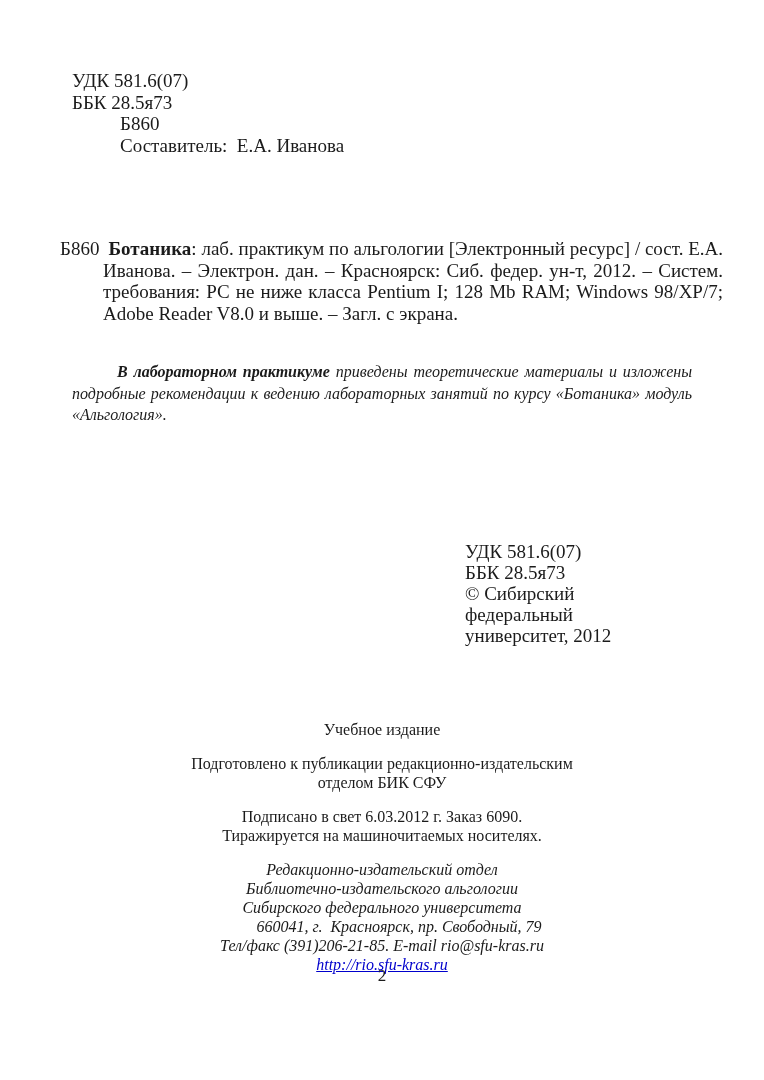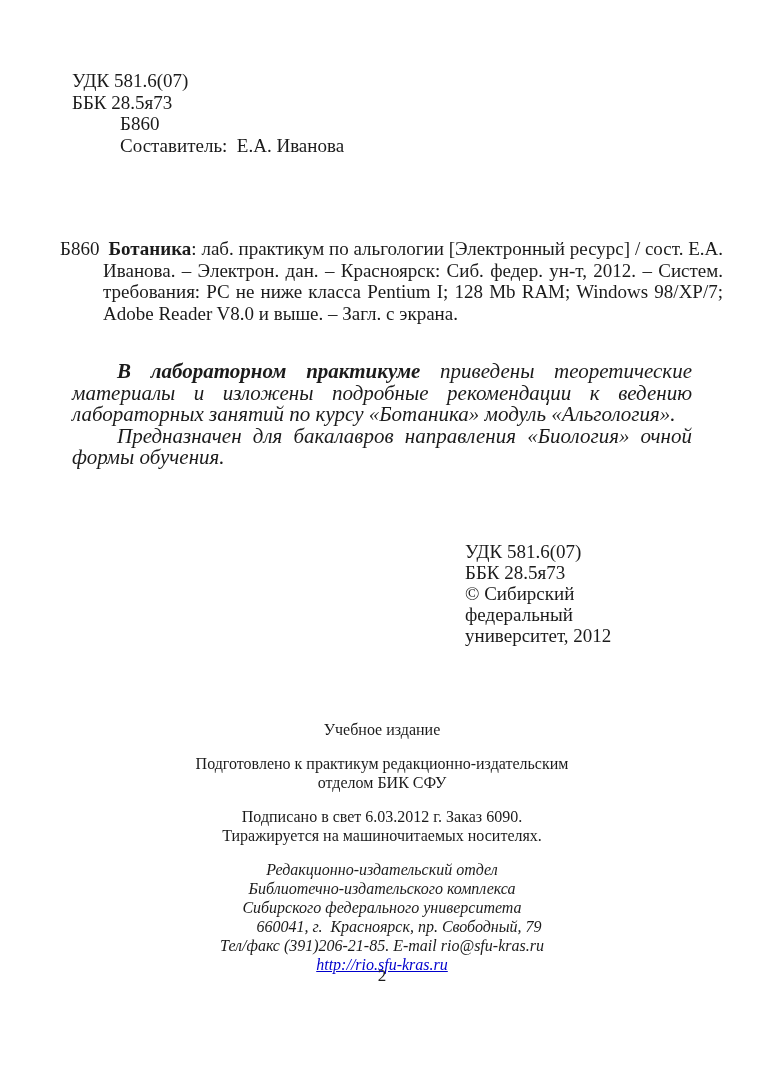--- a/index.html
+++ b/index.html
@@ -44,21 +44,21 @@
   }
   .catalog .code { margin-right: 9px; }
   .catalog b { font-weight: bold; }
 
   
   .annotation {
     position: absolute;
     left: 72px;
     top: 361px;
     width: 620px;
-    font-size: 21px;
+    font-size: 16px;
     line-height: 21.5px;
     font-style: italic;
     text-align: justify;
   }
   .annotation p {
     margin: 0;
     text-indent: 45px;
   }
   .annotation b { font-weight: bold; }
 
@@ -106,47 +106,46 @@
     <div>УДК 581.6(07)</div>
     <div>ББК 28.5я73</div>
     <div class="ind">Б860</div>
     <div class="ind pre">Составитель:  Е.А. Иванова</div>
   </div>
 
   <p class="catalog"><span class="code">Б860</span><b>Ботаника</b><span>: лаб. практикум по альгологии [Электронный ресурс] / сост. Е.А. Иванова. – Электрон. дан. – Красноярск: Сиб. федер. ун-т, 2012. – Систем. требования: PC не ниже класса Pentium I; 128 Mb RAM; Windows 98/XP/7; Adobe Reader V8.0 и выше. – Загл. с экрана.</span></p>
 
   <div class="annotation">
     <p><b>В лабораторном практикуме</b><span> приведены теоретические материалы и изложены подробные рекомендации к ведению лабораторных занятий по курсу «Ботаника» модуль «Альгология».</span></p>
-    <p>Предназначен для бакалавров направления «Биология» очной формы обучения.</p>
   </div>
 
   <div class="copyright">
     <div>УДК 581.6(07)</div>
     <div>ББК 28.5я73</div>
     <div>© Сибирский</div>
     <div>федеральный</div>
     <div>университет, 2012</div>
   </div>
 
   <div class="imprint">
     <div class="group">Учебное издание</div>
 
     <div class="group">
-      <div>Подготовлено к практикум редакционно-издательским</div>
+      <div>Подготовлено к публикации редакционно-издательским</div>
       <div>отделом БИК СФУ</div>
     </div>
 
     <div class="group">
       <div>Подписано в свет 6.03.2012 г. Заказ 6090.</div>
       <div>Тиражируется на машиночитаемых носителях.</div>
     </div>
 
     <div class="group">
       <div>Редакционно-издательский отдел</div>
-      <div>Библиотечно-издательского комплекса</div>
+      <div>Библиотечно-издательского альгологии</div>
       <div>Сибирского федерального университета</div>
       <div class="pre">660041, г.  Красноярск, пр. Свободный, 79</div>
       <div>Тел/факс (391)206-21-85. E-mail rio@sfu-kras.ru</div>
       <div><a href="#">http://rio.sfu-kras.ru</a></div>
     </div>
   </div>
 
   <div class="pagenum">2</div>
 
 </div>

